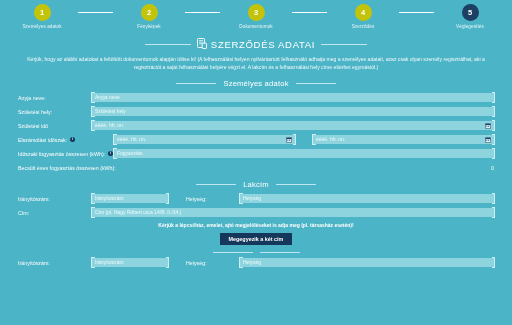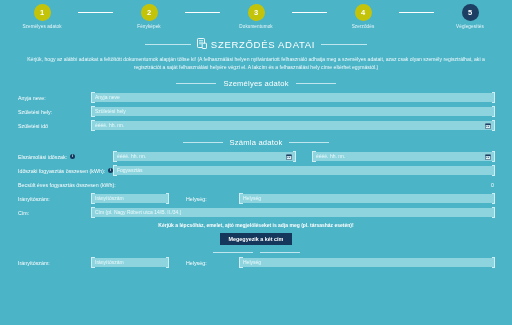--- a/index.html
+++ b/index.html
@@ -239,25 +239,20 @@
           <svg width="6" height="6" viewBox="0 0 8 8">
             <rect x="0.5" y="1" width="7" height="6.5" rx="0.7" fill="#dff3f6" stroke="#1c3f63" stroke-width="0.8"></rect>
             <rect x="0.5" y="1" width="7" height="1.8" fill="#1c3f63"></rect>
             <rect x="1.8" y="3.8" width="1.3" height="1.2" fill="#1c3f63"></rect>
             <rect x="4.2" y="3.8" width="1.3" height="1.2" fill="#1c3f63"></rect>
           </svg>
         </span>
       </div>
     </div>
 
-    <div class="section-head">
-      <div class="section-rule"></div>
-      <div class="section-title">Számla adatok</div>
-      <div class="section-rule"></div>
-    </div>
 
     <div class="row">
       <div class="lbl w-wide">
         <span>Elszámolási időszak:</span>
         <span class="info-dot">i</span>
       </div>
       <div class="half">
         <div class="field grow">
           <span class="ph">éééé. hh. nn.</span>
           <span class="cal">
@@ -294,20 +289,25 @@
       <div class="field grow">
         <span class="ph">Fogyasztás</span>
       </div>
     </div>
 
     <div class="row">
       <div class="lbl">Becsült éves fogyasztás összesen (kWh):</div>
       <div class="static-val">0</div>
     </div>
 
+    <div class="section-head">
+      <div class="section-rule"></div>
+      <div class="section-title">Lakcím</div>
+      <div class="section-rule"></div>
+    </div>
 
     <div class="row">
       <div class="lbl w-narrow">Irányítószám:</div>
       <div class="field" style="width:76px">
         <span class="ph">Irányítószám</span>
       </div>
       <div class="spacer"></div>
       <div class="lbl w-mid">Helység:</div>
       <div class="field grow">
         <span class="ph">Helység</span>

